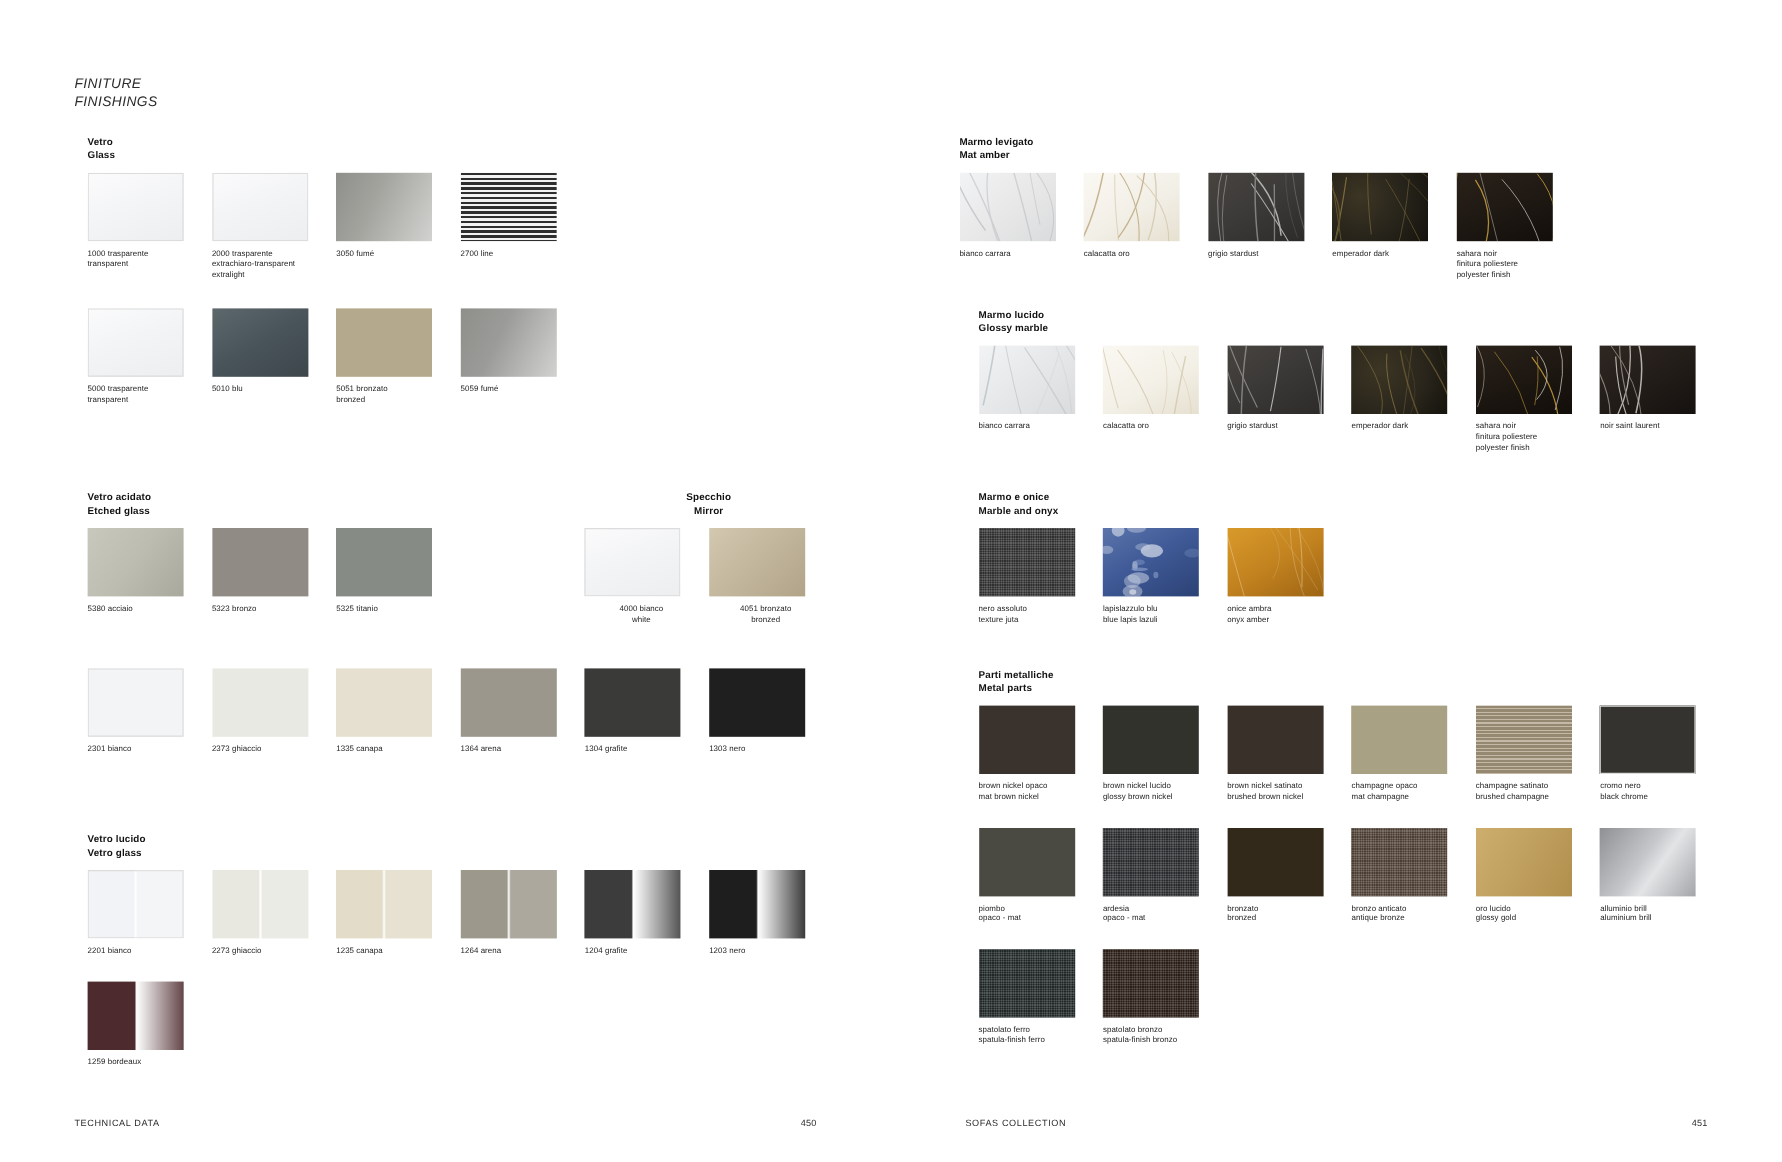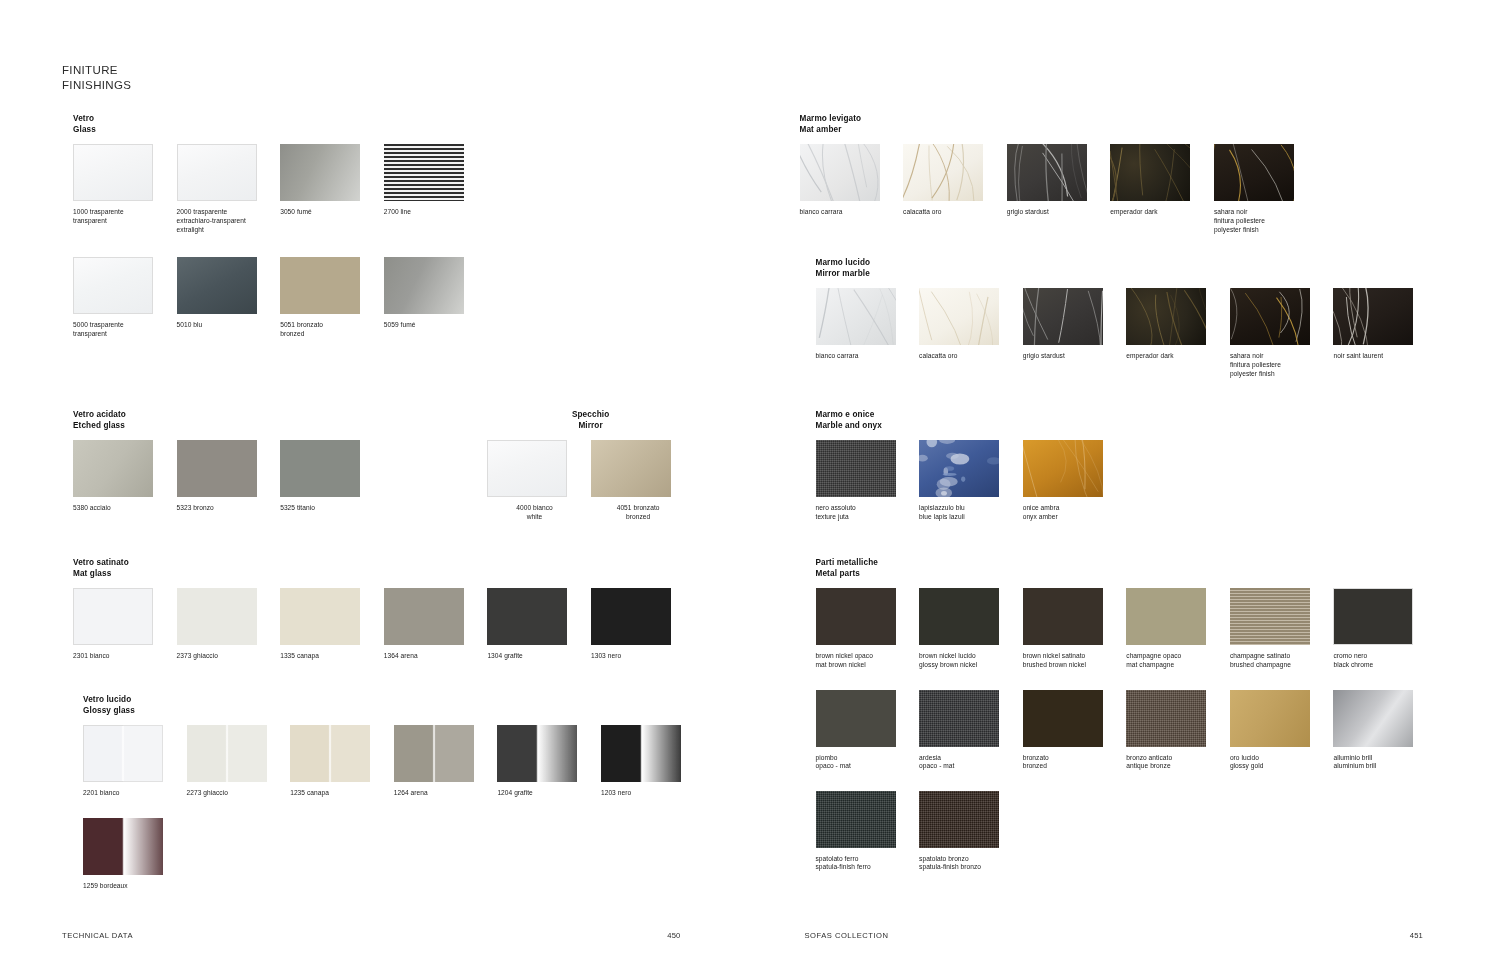--- a/index.html
+++ b/index.html
@@ -11,21 +11,21 @@
     overflow: hidden;
   }
   .spread { position: relative; width: 1485px; height: 968px; display: flex; }
   .page { position: relative; width: 742.5px; height: 968px; }
   .page-right { width: 742.5px; }
 
   
   .doc-title {
     position: absolute; left: 62px; top: 63px;
     font-size: 11.5px; line-height: 15px; letter-spacing: 0.35px;
-    color: #2b2b2b; font-weight: 400;
+    color: #2b2b2b; font-weight: 400; font-style: italic;
   }
   .doc-title div { white-space: nowrap; }
 
   .group { position: absolute; padding-left: 11px; }
   .group-title {
     font-size: 8.2px; line-height: 11.2px; font-weight: bold;
     letter-spacing: 0.12px; color: #111; margin-bottom: 9px;
     white-space: nowrap;
   }
   .row { display: flex; }
@@ -196,24 +196,20 @@
           <div class="swatch-cell">
             <div class="swatch" style="background: linear-gradient(135deg, rgb(211, 200, 176) 0%, rgb(192, 180, 154) 55%, rgb(176, 163, 136) 100%);"></div>
             <div class="caption">
               <div>4051 bronzato</div>
               <div>bronzed</div>
             </div>
           </div>
         </div>
       </div>
     <div class="group" id="L4" style="left:62px; top:557px;">
-        <div class="group-title">
-          <div>Vetro satinato</div>
-          <div>Mat glass</div>
-        </div>
         <div class="row">
           <div class="swatch-cell">
             <div class="swatch outline" style="background: rgb(243, 244, 246);"></div>
             <div class="caption">
               <div>2301 bianco</div>
             </div>
           </div>
           <div class="swatch-cell">
             <div class="swatch" style="background: rgb(233, 233, 227);"></div>
             <div class="caption">
@@ -239,24 +235,24 @@
             </div>
           </div>
           <div class="swatch-cell">
             <div class="swatch" style="background: rgb(31, 31, 31);"></div>
             <div class="caption">
               <div>1303 nero</div>
             </div>
           </div>
         </div>
       </div>
-    <div class="group" id="L5" style="left:72px; top:694px;">
+    <div class="group" id="L5" style="left:62px; top:694px;">
         <div class="group-title">
           <div>Vetro lucido</div>
-          <div>Glossy glass</div>
+          <div>Vetro glass</div>
         </div>
         <div class="row">
           <div class="swatch-cell">
             <div class="swatch outline glossy-split" style="background: linear-gradient(90deg, rgb(242, 243, 246) 0%, rgb(242, 243, 246) 48%, rgba(255, 255, 255, 0.55) 50%, rgb(242, 243, 246) 52%, rgb(242, 243, 246) 100%);"></div>
             <div class="caption">
               <div>2201 bianco</div>
             </div>
           </div>
           <div class="swatch-cell">
             <div class="swatch glossy-split" style="background: linear-gradient(90deg, rgb(232, 232, 225) 0%, rgb(232, 232, 225) 48%, rgba(255, 255, 255, 0.55) 50%, rgb(232, 232, 225) 52%, rgb(232, 232, 225) 100%);"></div>
@@ -394,21 +390,21 @@
               <div>sahara noir</div>
               <div>finitura poliestere</div>
               <div>polyester finish</div>
             </div>
           </div>
         </div>
       </div>
     <div class="group" id="R1" style="left:62px; top:257px;">
         <div class="group-title">
           <div>Marmo lucido</div>
-          <div>Mirror marble</div>
+          <div>Glossy marble</div>
         </div>
         <div class="row">
           <div class="swatch-cell">
             <div class="swatch" style="background: linear-gradient(140deg, rgb(242, 243, 244) 0%, rgb(227, 229, 230) 60%, rgb(217, 219, 220) 100%);">
               <svg class="tex" viewBox="0 0 80 57" preserveAspectRatio="none" style="opacity:0.55">
                 <path d="M72.6,-0.0 Q97.6,39.2 115.0,80.8" stroke="#b8bcc0" stroke-width="0.85" fill="none"></path>
                 <path d="M-6.6,4.1 Q-13.3,36.2 -31.9,80.1" stroke="#a8adb2" stroke-width="0.26" fill="none"></path>
                 <path d="M66.4,6.8 Q58.2,35.6 42.4,68.5" stroke="#b8bcc0" stroke-width="0.31" fill="none"></path>
                 <path d="M20.8,-5.8 Q27.7,29.9 38.9,73.0" stroke="#a8adb2" stroke-width="0.65" fill="none"></path>
                 <path d="M63.9,0.8 Q74.3,23.4 77.3,56.6" stroke="#b8bcc0" stroke-width="0.35" fill="none"></path>

